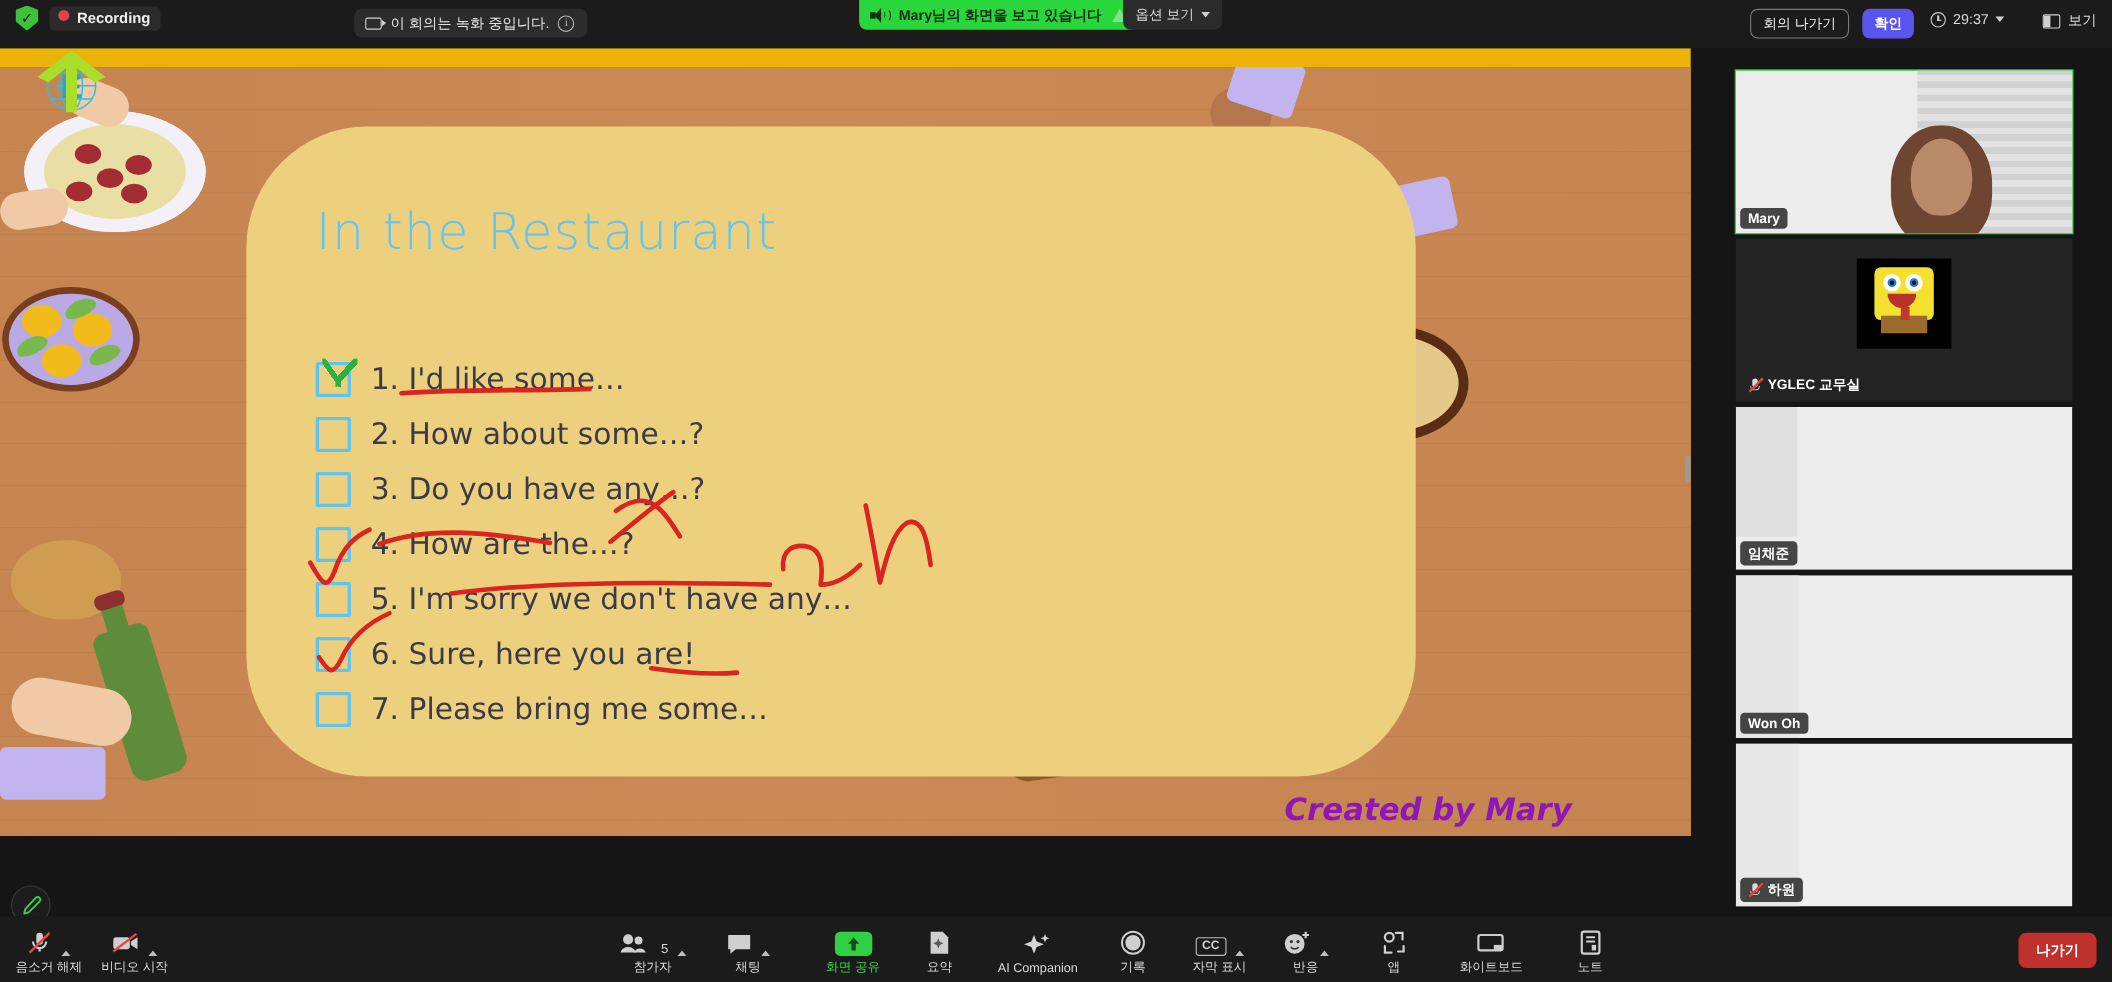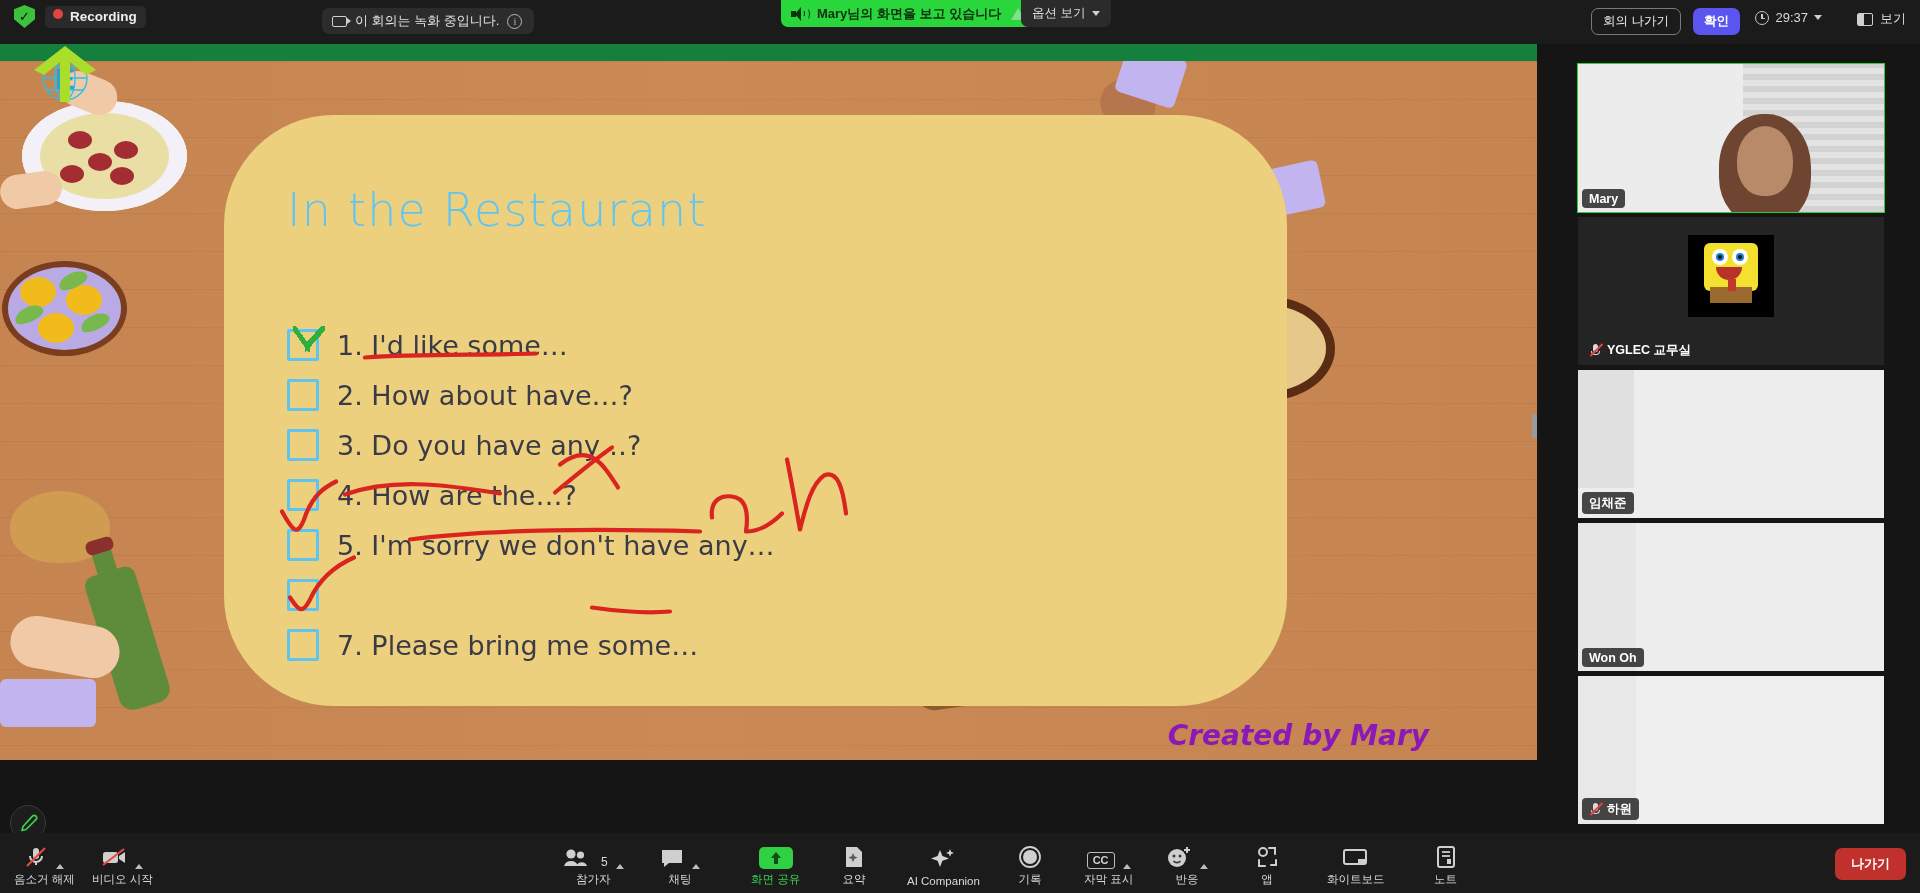--- a/index.html
+++ b/index.html
@@ -117,21 +117,21 @@
     width: 16px; height: 13px; border: 1.5px solid #d0d0d0; border-radius: 2px;
     display: flex; overflow: hidden;
   }
   .view-ic i { display:block; background:#d0d0d0; }
   .view-ic i:nth-child(1){ width:6px; height:100%; }
   .view-ic i:nth-child(2){ width:1px; height:100%; background:transparent; }
 
   
   .stage {
     position: absolute; left: 0; top: 44px; width: 1537px; height: 716px;
-    overflow: hidden; background: #15803d;
+    overflow: hidden; background: #eab308;
   }
   .slide {
     position: absolute; left: 0; top: 17px; width: 1537px; height: 723px;
     background: #c8854e;
     overflow: hidden;
   }
   
   .planks { position:absolute; inset:0; background:
       repeating-linear-gradient(0deg, rgba(0,0,0,0.045) 0 1px, rgba(0,0,0,0) 1px 38px),
       linear-gradient(90deg,#c58450 0%, #cb8a55 45%, #c68450 100%); }
@@ -394,36 +394,37 @@
         <div class="slide-title">In the Restaurant</div>
 
 
         <div class="items">
           <div class="item">
             <span class="chk done"></span>
             <span class="item-txt"><span>1.</span> <span>I'd like some…</span></span>
           </div>
           <div class="item">
             <span class="chk"></span>
-            <span class="item-txt"><span>2.</span> <span>How about have…?</span></span>
+            <span class="item-txt"><span>2.</span> <span>How about some…?</span></span>
           </div>
           <div class="item">
             <span class="chk"></span>
             <span class="item-txt"><span>3.</span> <span>Do you have any…?</span></span>
           </div>
           <div class="item">
             <span class="chk"></span>
             <span class="item-txt"><span>4.</span> <span>How are the…?</span></span>
           </div>
           <div class="item">
             <span class="chk"></span>
             <span class="item-txt"><span>5.</span> <span>I'm sorry we don't have any…</span></span>
           </div>
           <div class="item">
             <span class="chk"></span>
+            <span class="item-txt"><span>6.</span> <span>Sure, here you are!</span></span>
           </div>
           <div class="item">
             <span class="chk"></span>
             <span class="item-txt"><span>7.</span> <span>Please bring me some…</span></span>
           </div>
         </div>
       </div>
 
       <div class="signature">Created by Mary</div>
 

